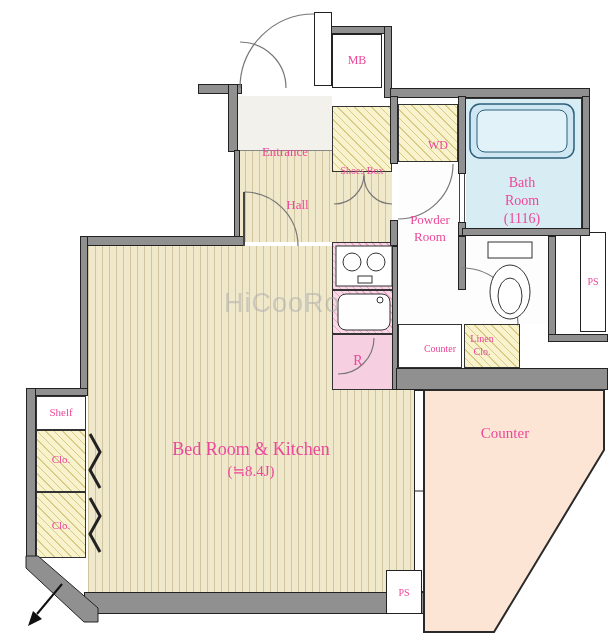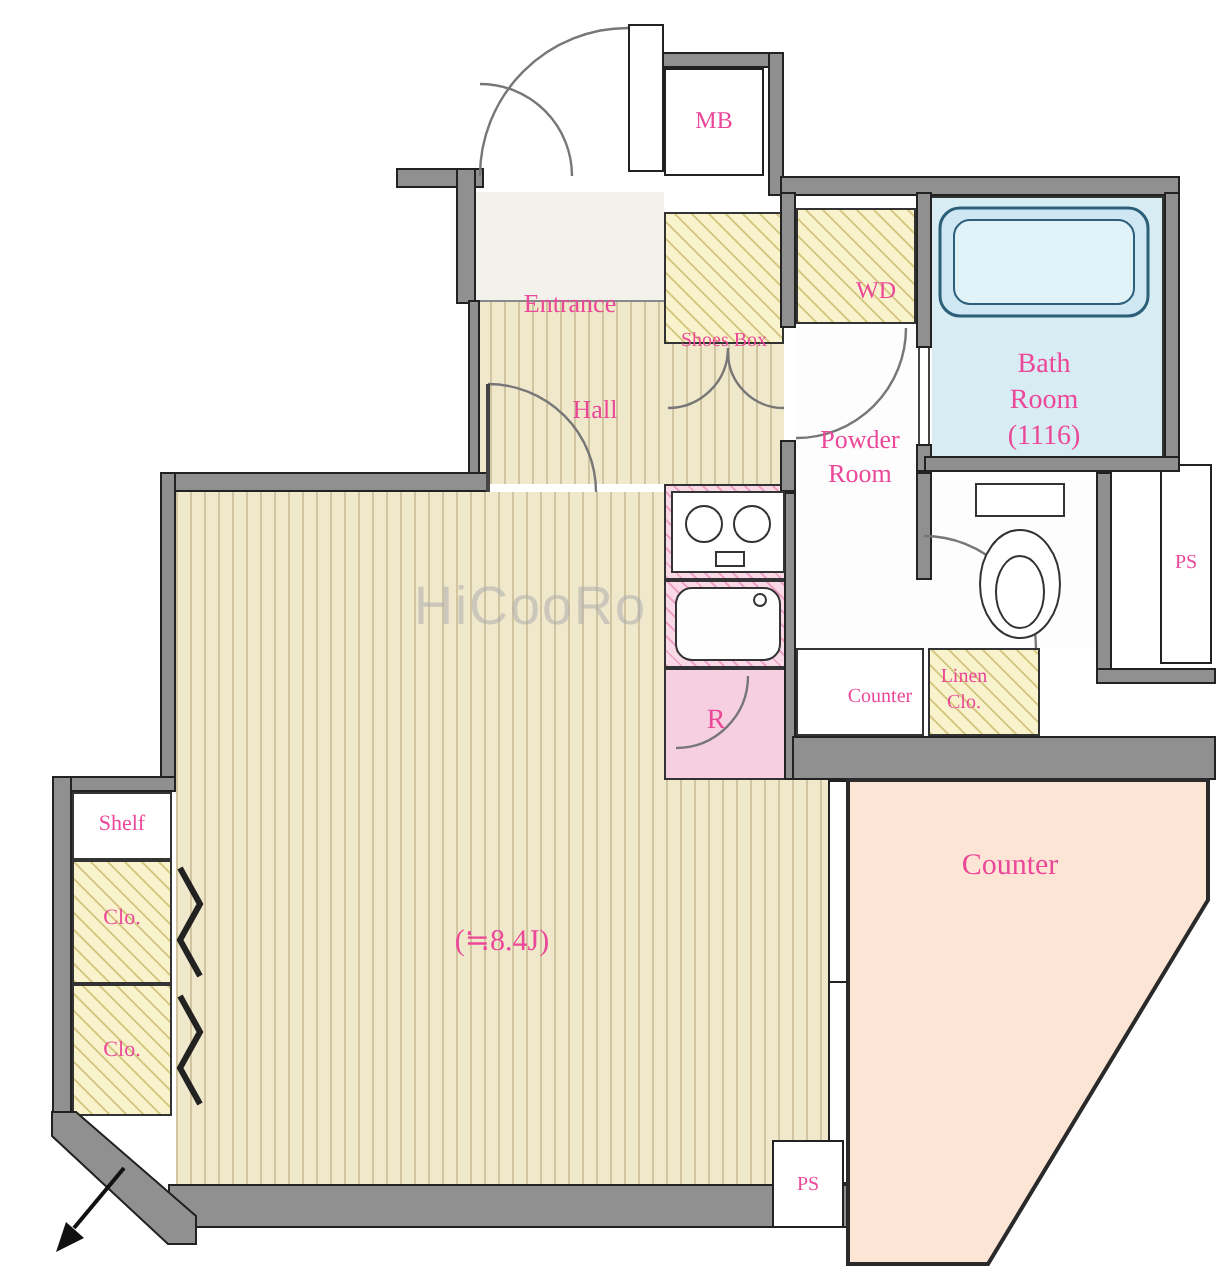--- a/index.html
+++ b/index.html
@@ -144,19 +144,20 @@
   <div class="abs lbl" style="left:398px;top:212px;width:64px;font-size:13px;">Powder
 Room</div>
   <div class="abs lbl" style="left:580px;top:275px;width:26px;font-size:10px;">PS</div>
   <div class="abs lbl" style="left:332px;top:352px;width:52px;font-size:14px;">R</div>
   <div class="abs lbl" style="left:398px;top:342px;width:84px;font-size:10px;">Counter</div>
   <div class="abs lbl" style="left:464px;top:332px;width:36px;font-size:10px;">Linen
 Clo.</div>
   <div class="abs lbl" style="left:36px;top:405px;width:50px;font-size:11px;">Shelf</div>
   <div class="abs lbl" style="left:36px;top:452px;width:50px;font-size:11px;">Clo.</div>
   <div class="abs lbl" style="left:36px;top:518px;width:50px;font-size:11px;">Clo.</div>
+  <div class="abs lbl" style="left:96px;top:438px;width:310px;font-size:18px;">Bed Room &amp; Kitchen</div>
   <div class="abs lbl" style="left:96px;top:462px;width:310px;font-size:15px;">(≒8.4J)</div>
   <div class="abs lbl" style="left:440px;top:424px;width:130px;font-size:15px;">Counter</div>
   <div class="abs lbl" style="left:386px;top:586px;width:36px;font-size:10px;">PS</div>
 
-  <div class="abs" style="left:207px;top:288px;font-size:27px;color:#adadad;opacity:.55;
+  <div class="abs" style="left:224px;top:288px;font-size:27px;color:#adadad;opacity:.55;
               font-family:'Liberation Sans',sans-serif;letter-spacing:1px;">HiCooRo</div>
 </div>
 
 </body></html>

